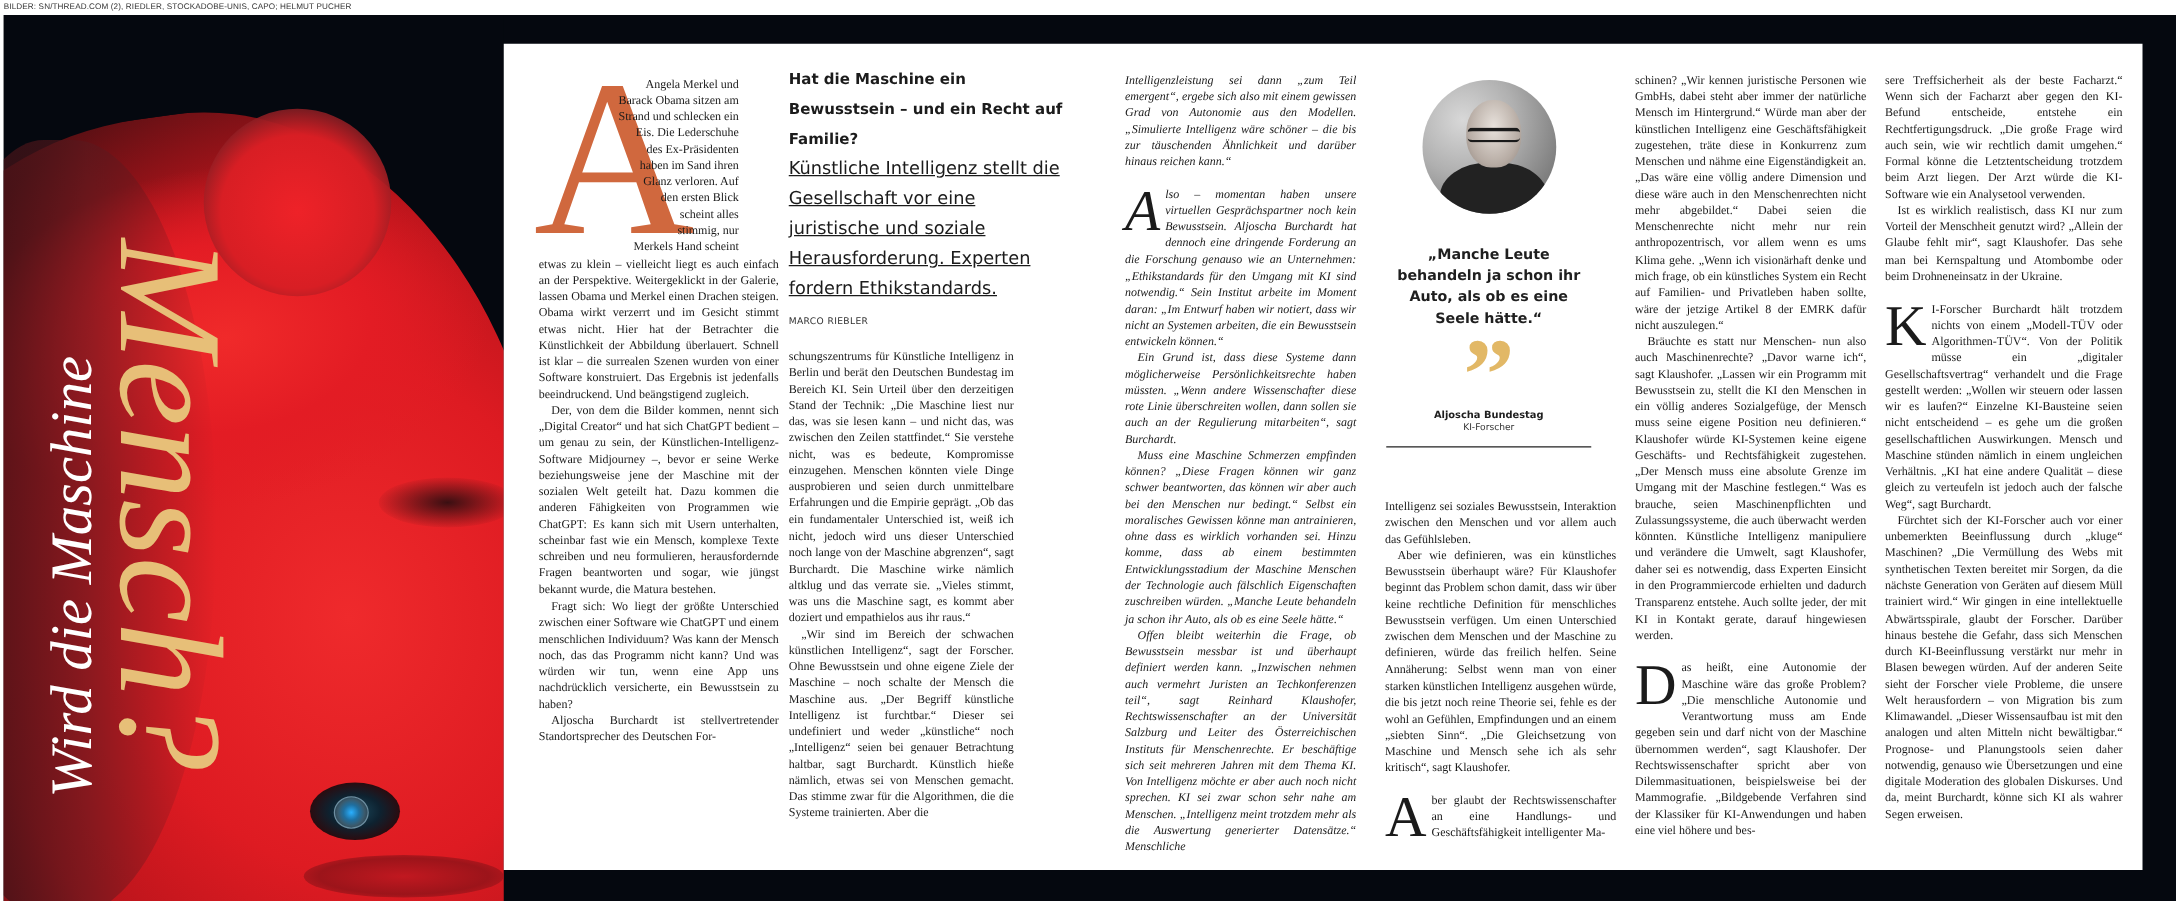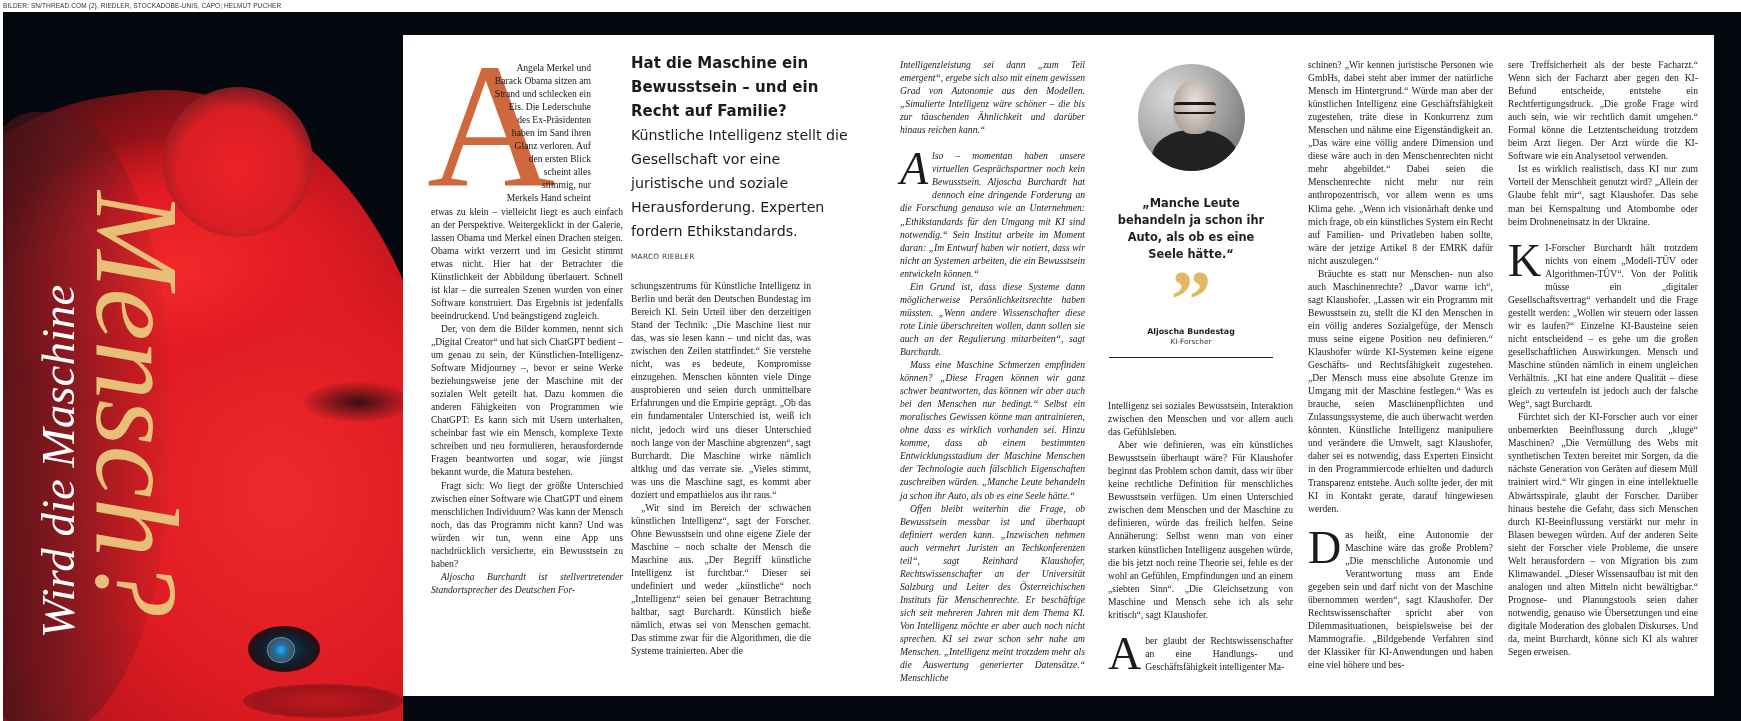--- a/index.html
+++ b/index.html
@@ -93,22 +93,22 @@
     font-size: 178px; line-height: 130px; color: #d0683e; font-weight: normal;
     shape-outside: polygon(0 100%, 40% 0, 60% 0, 100% 100%);
   }
   .col1-intro { text-align: right; }
 
   
   .lead {
     position: absolute; left: 228px; top: 16px; width: 225px;
     font-family: "DejaVu Sans", "Liberation Sans", sans-serif;
   }
-  .lead .head { font-weight: bold; font-size: 15px; line-height: 24px; color: #1b1b1b; }
-  .lead .sub { font-size: 14.2px; line-height: 24px; color: #1b1b1b; }
+  .lead .head { font-weight: bold; font-size: 12px; line-height: 24px; color: #1b1b1b; }
+  .lead .sub { font-size: 14.2px; line-height: 24px; color: #1b1b1b; text-decoration: underline; }
   .lead .byline {
     margin-top: 9px; font-family: "DejaVu Sans", "Liberation Sans", sans-serif;
     font-weight: normal; font-size: 7.3px; letter-spacing: 0.3px; color: #333;
   }
 
   
   .col2 { left: 228px; top: 244px; width: 180px; }
 
   
   .col3 { left: 497px; top: 23px; width: 185px; font-style: italic; }
@@ -176,21 +176,21 @@
 </div>
 
 <div class="panel">
 
   <div class="col col1">
     <span class="big-drop">A</span>
     <p class="col1-intro">Angela Merkel und Barack Obama sitzen am Strand und schlecken ein Eis. Die Lederschuhe des Ex-Präsidenten haben im Sand ihren Glanz verloren. Auf den ersten Blick scheint alles stimmig, nur Merkels Hand scheint</p>
     <p style="clear:both; width:192px;">etwas zu klein – vielleicht liegt es auch einfach an der Perspektive. Weitergeklickt in der Galerie, lassen Obama und Merkel einen Drachen steigen. Obama wirkt verzerrt und im Gesicht stimmt etwas nicht. Hier hat der Betrachter die Künstlichkeit der Abbildung überlauert. Schnell ist klar – die surrealen Szenen wurden von einer Software konstruiert. Das Ergebnis ist jedenfalls beeindruckend. Und beängstigend zugleich.</p>
     <p class="ind" style="width:192px;">Der, von dem die Bilder kommen, nennt sich „Digital Creator“ und hat sich ChatGPT bedient – um genau zu sein, der Künstlichen-Intelligenz-Software Midjourney –, bevor er seine Werke beziehungsweise jene der Maschine mit der sozialen Welt geteilt hat. Dazu kommen die anderen Fähigkeiten von Programmen wie ChatGPT: Es kann sich mit Usern unterhalten, scheinbar fast wie ein Mensch, komplexe Texte schreiben und neu formulieren, herausfordernde Fragen beantworten und sogar, wie jüngst bekannt wurde, die Matura bestehen.</p>
     <p class="ind" style="width:192px;">Fragt sich: Wo liegt der größte Unterschied zwischen einer Software wie ChatGPT und einem menschlichen Individuum? Was kann der Mensch noch, das das Programm nicht kann? Und was würden wir tun, wenn eine App uns nachdrücklich versicherte, ein Bewusstsein zu haben?</p>
-    <p class="ind" style="width:192px;font-style:italic;">Aljoscha Burchardt ist stellvertretender Standortsprecher des Deutschen For-</p>
+    <p class="ind" style="width:192px;">Aljoscha Burchardt ist stellvertretender Standortsprecher des Deutschen For-</p>
   </div>
 
   <div class="lead">
     <div class="head">Hat die Maschine ein Bewusstsein – und ein Recht auf Familie?</div>
     <div class="sub">Künstliche Intelligenz stellt die Gesellschaft vor eine juristische und soziale Herausforderung. Experten fordern Ethikstandards.</div>
     <div class="byline">MARCO RIEBLER</div>
   </div>
 
   <div class="col col2">
     <p>schungszentrums für Künstliche Intelligenz in Berlin und berät den Deutschen Bundestag im Bereich KI. Sein Urteil über den derzeitigen Stand der Technik: „Die Maschine liest nur das, was sie lesen kann – und nicht das, was zwischen den Zeilen stattfindet.“ Sie verstehe nicht, was es bedeute, Kompromisse einzugehen. Menschen könnten viele Dinge ausprobieren und seien durch unmittelbare Erfahrungen und die Empirie geprägt. „Ob das ein fundamentaler Unterschied ist, weiß ich nicht, jedoch wird uns dieser Unterschied noch lange von der Maschine abgrenzen“, sagt Burchardt. Die Maschine wirke nämlich altklug und das verrate sie. „Vieles stimmt, was uns die Maschine sagt, es kommt aber doziert und empathielos aus ihr raus.“</p>

